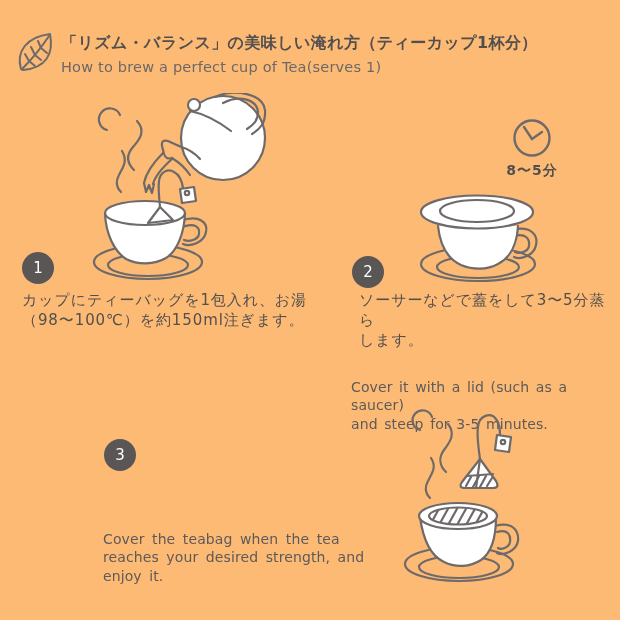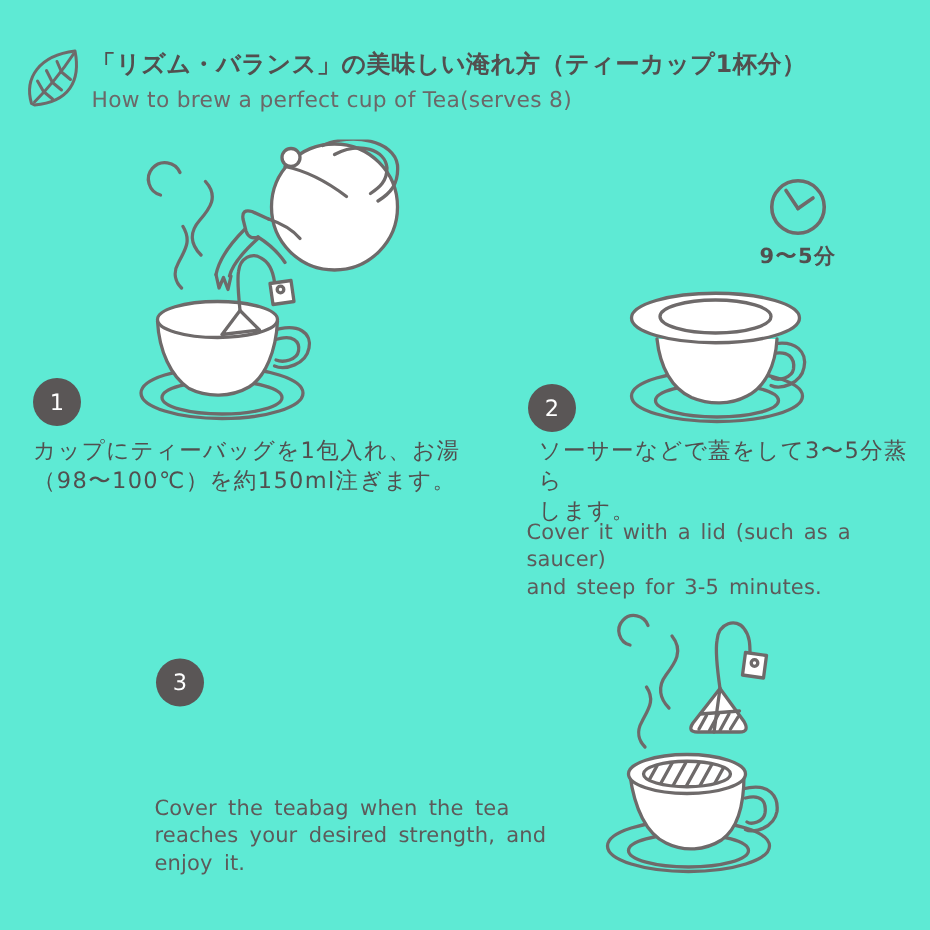--- a/index.html
+++ b/index.html
@@ -1,23 +1,23 @@
 <!DOCTYPE html>
 <html><head>
 <meta charset="utf-8">
 <style>
   html,body { margin:0; padding:0; background:#ffffff; }
   body { width:620px; height:620px; font-family:"DejaVu Sans","Liberation Sans",sans-serif; }
-  .page { position:relative; width:620px; height:620px; background:#5eead4; overflow:hidden; }
+  .page { position:relative; width:620px; height:620px; background:#fdba74; overflow:hidden; }
   .abs { position:absolute; }
   .title-jp { font-size:16px; font-weight:700; color:#524f4f; letter-spacing:0.4px; line-height:1.35; white-space:nowrap; }
   .title-en { font-size:14.5px; font-weight:400; color:#6b6868; letter-spacing:0.2px; margin-top:5px; }
   .jp { font-size:15px; font-weight:400; color:#524f4f; letter-spacing:0.9px; line-height:1.34; white-space:pre-line; }
   .en { font-size:14px; font-weight:400; color:#5d5a5a; letter-spacing:0.1px; line-height:1.32; white-space:pre-line; }
-  .en.justify2 { word-spacing:2px; }
+  .en.justify2 { word-spacing:2px;margin-top:32px; }
   .en.justify3 { word-spacing:3px; }
   .badge { width:32px; height:32px; border-radius:50%; background:#5a5656; color:#ffffff;
            display:flex; align-items:center; justify-content:center; font-size:15px; font-weight:500; }
   .timer-label { font-size:14px; font-weight:600; color:#524f4f; letter-spacing:1px; text-align:center; }
   svg { display:block; }
 </style>
 </head>
 <body>
 
 <div class="page">
@@ -32,21 +32,21 @@
           <path d="M25,18 L22,11"></path>
         <path d="M13,31 L19,36"></path>
           <path d="M19,25 L25,30"></path>
           <path d="M25,18 L31,23"></path>
       </g>
     </svg>
   </div>
 
   <div class="abs" style="left:61px; top:32px;">
     <div class="title-jp">「リズム・バランス」の美味しい淹れ方（ティーカップ1杯分）</div>
-    <div class="title-en">How to brew a perfect cup of Tea(serves 8)</div>
+    <div class="title-en">How to brew a perfect cup of Tea(serves 1)</div>
   </div>
 
   <div class="abs" style="left:20px; top:93px;">
     <svg width="280" height="200" viewBox="0 0 280 200">
       <g stroke="#6e6a6a" stroke-width="2.2" fill="none" stroke-linecap="round" stroke-linejoin="round">
 
         <path d="M100,22 A11,11 0 1 0 87,37"></path>
         <path d="M117,28 C126,38 120,46 113,54 C106,62 107,70 114,77"></path>
         <path d="M102,58 C108,68 103,74 99,82 C95,89 97,95 101,99"></path>
 
@@ -86,21 +86,21 @@
 
   <div class="abs" style="left:511px; top:117px;">
     <svg width="42" height="42" viewBox="0 0 42 42">
       <g stroke="#6e6a6a" stroke-width="2.4" fill="none" stroke-linecap="round" stroke-linejoin="round">
         <circle cx="21" cy="21" r="17.5"></circle>
         <path d="M21,22 L13,10"></path>
         <path d="M21,22 L31,15"></path>
       </g>
     </svg>
   </div>
-  <div class="abs timer-label" style="left:500px; top:162px; width:64px;">9〜5分</div>
+  <div class="abs timer-label" style="left:500px; top:162px; width:64px;">8〜5分</div>
 
   <div class="abs" style="left:408px; top:190px;">
     <svg width="140" height="100" viewBox="0 0 140 100">
       <g stroke="#6e6a6a" stroke-width="2.2" fill="none" stroke-linecap="round" stroke-linejoin="round">
 
         <ellipse cx="70" cy="74" rx="57" ry="17"></ellipse>
         <ellipse cx="70" cy="77" rx="41" ry="11"></ellipse>
 
         <path d="M104,40 C124,35 130,46 128,55 C126,66 112,70 106,67"></path>
         <path d="M106,46 C118,43 122,49 121,56 C120,62 111,64 107,62"></path>

